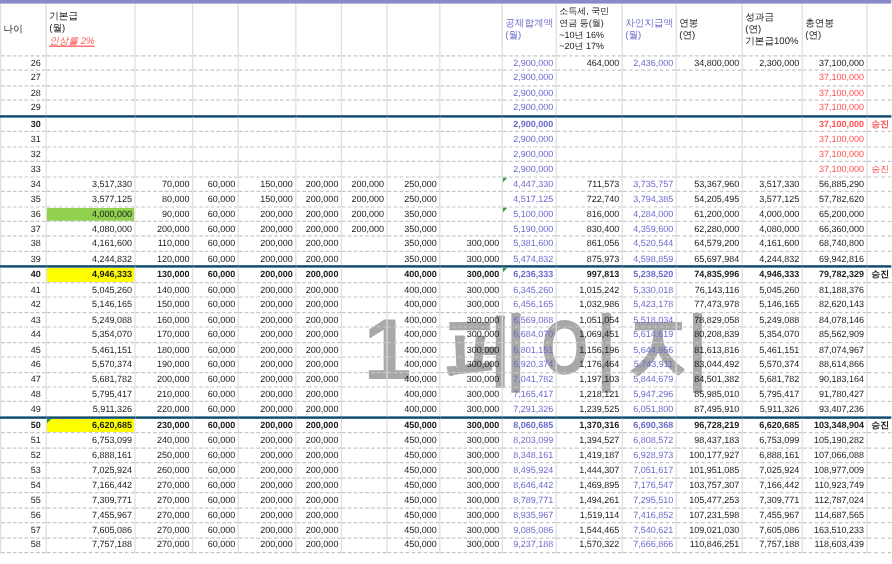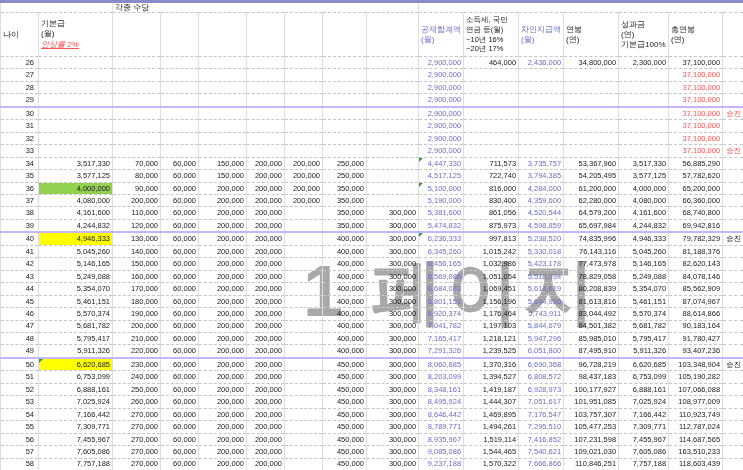--- a/index.html
+++ b/index.html
@@ -14,21 +14,21 @@
      border-bottom:1px dashed #c6c6c6;font-size:7.5px;color:#1a1a1a;position:relative;line-height:1;}
   tr.hrow1 td{height:9px;font-size:8px;}
   tr.hrow2 td{height:43px;font-size:8px;vertical-align:middle;text-align:left;line-height:1.25;}
   tr.hrow2 td.taxh{font-size:7.5px;line-height:1.3;}
   tr.drow td{height:11.46px;text-align:right;}
   tr.drow td.c0{padding-right:4px;}
   tr.drow td.c15{text-align:right;}
   td.blue{color:#6b6bce;}
   td.red{color:#ff5252;}
   .pre{white-space:pre-line;}
-  tr.thick td{border-top:2px solid #c4b5fd;}
+  tr.thick td{border-top:2px solid #0c4a6e;font-weight:bold;}
   .note-red{color:#ff5252;font-style:italic;display:block;margin-top:1px;text-decoration:underline;}
   .corner{position:absolute;top:0;left:0;width:0;height:0;
           border-top:4px solid #2f9e44;border-right:4px solid transparent;}
   .bg-green{background:#92d050;}
   .bg-yellow{background:#ffff00;}
 </style>
 </head>
 <body>
 
 <div id="stage">
@@ -48,25 +48,20 @@
       <col style="width:52px">
         <col style="width:45px">
         <col style="width:55px">
         <col style="width:45px">
       <col style="width:55px">
         <col style="width:50px">
         <col style="width:54px">
         <col style="width:21px">
     </colgroup>
     <tbody>
-      <tr class="hrow1">
-        <td colspan="2"></td>
-        <td colspan="7">각종 수당</td>
-        <td colspan="7"></td>
-      </tr>
       <tr class="hrow2">
         <td><span class="pre">나이</span></td>
         <td>
           <span class="pre">기본급
 (월)</span>
           <span class="note-red">인상률 2%</span>
         </td>
         <td></td>
         <td></td>
         <td></td>

